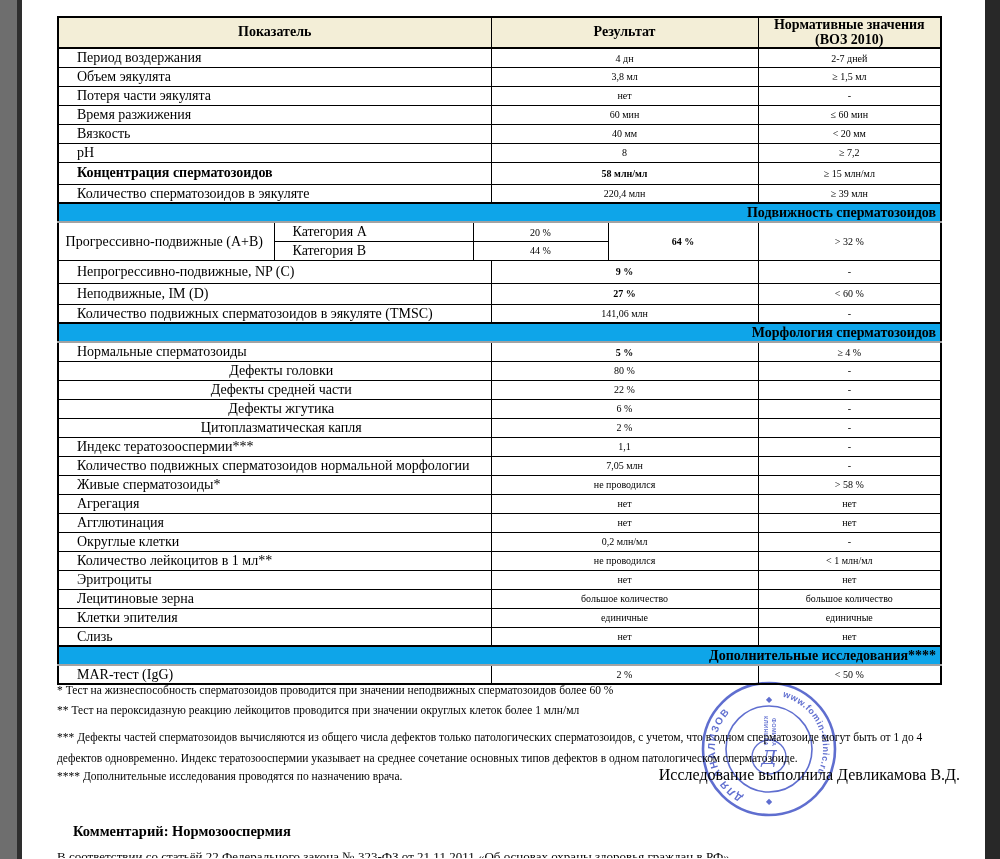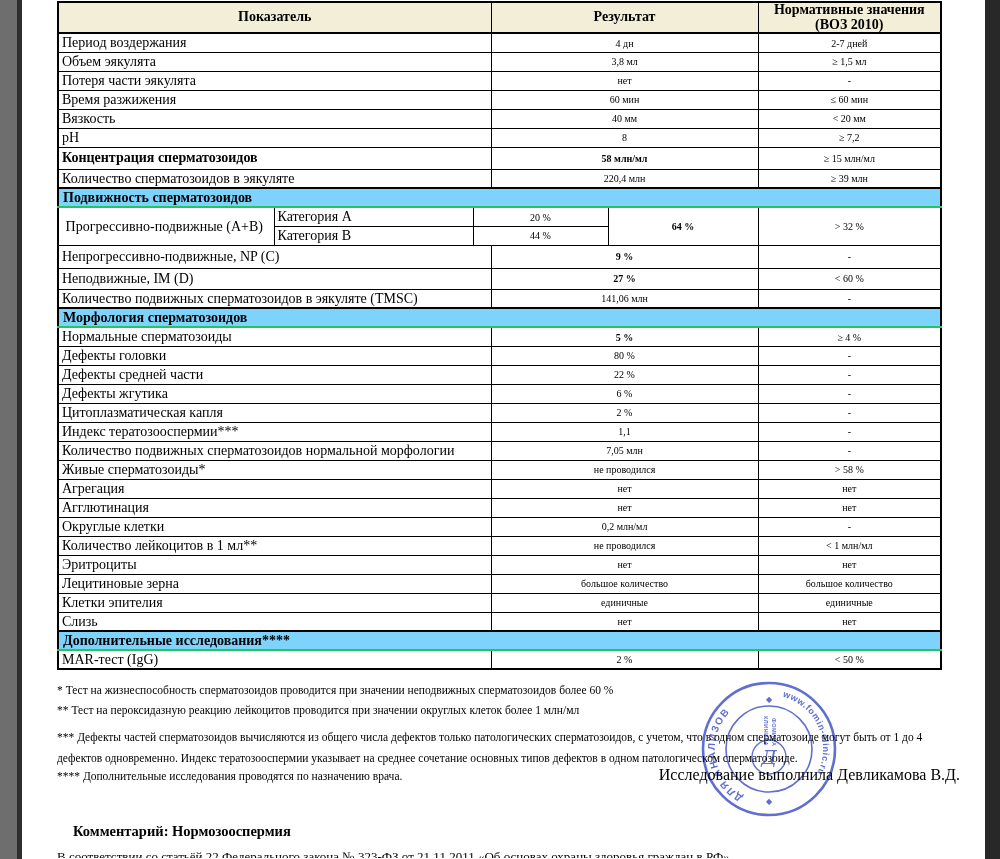--- a/index.html
+++ b/index.html
@@ -5,43 +5,43 @@
   html,body{margin:0;padding:0;}
   body{
     width:1000px;height:859px;position:relative;background:#ffffff;overflow:hidden;
     font-family:"Liberation Serif","DejaVu Serif",serif;color:#000;
   }
   .band-left{position:absolute;left:0;top:0;width:17px;height:859px;background:#6e6e6e;}
   .band-left-edge{position:absolute;left:17px;top:0;width:5px;height:859px;background:#2e2e2e;}
   .band-right{position:absolute;left:985px;top:0;width:15px;height:859px;background:#282828;}
 
   table.results{
-    position:absolute;left:57px;top:1px;width:883px;
+    position:absolute;left:57px;top:16px;width:883px;
     border-collapse:collapse;table-layout:fixed;border:2px solid #000;
   }
   .results td,.results th{
     border:1px solid #000;padding:0 4px;font-size:14px;overflow:hidden;
     white-space:nowrap;vertical-align:middle;
   }
   .results thead tr{height:27px;}
   .results thead th{
     background:#f3eed7;font-weight:bold;text-align:center;white-space:normal;
     border-bottom:2px solid #000;line-height:1.05;
   }
   .results tbody tr{height:19px;}
   .results tbody tr.h21{height:21px;}
   .results tbody tr.h22{height:22px;}
   .results tbody tr.h23{height:23px;}
   .results .sect{
-    background:#7dd3fc;font-weight:bold;text-align:left;
-    border-top:2px solid #000;border-bottom:2px solid #22c55e;
-  }
-  .results .lab{text-align:left;padding-left:3px;}
+    background:#0ea5e9;font-weight:bold;text-align:right;
+    border-top:2px solid #000;border-bottom:2px solid #a3a3a3;
+  }
+  .results .lab{text-align:left;padding-left:18px;}
   .results .lab.c{text-align:center;padding-left:0;}
-  .results .lab.r{text-align:left;padding-right:5px;font-family:Liberation Serif, serif;}
+  .results .lab.r{text-align:center;padding-right:5px;font-family:Liberation Serif, serif;}
   .results .val{text-align:center;font-size:10px;}
   .results .b{font-weight:bold;}
 
   .fn{position:absolute;left:57px;font-size:11.5px;white-space:nowrap;}
   .fn.wrap{white-space:normal;width:905px;line-height:21px;}
   .fn1{top:684px;}
   .fn2{top:704px;}
   .fn3{top:727px;}
   .fn4{top:770px;}
 

